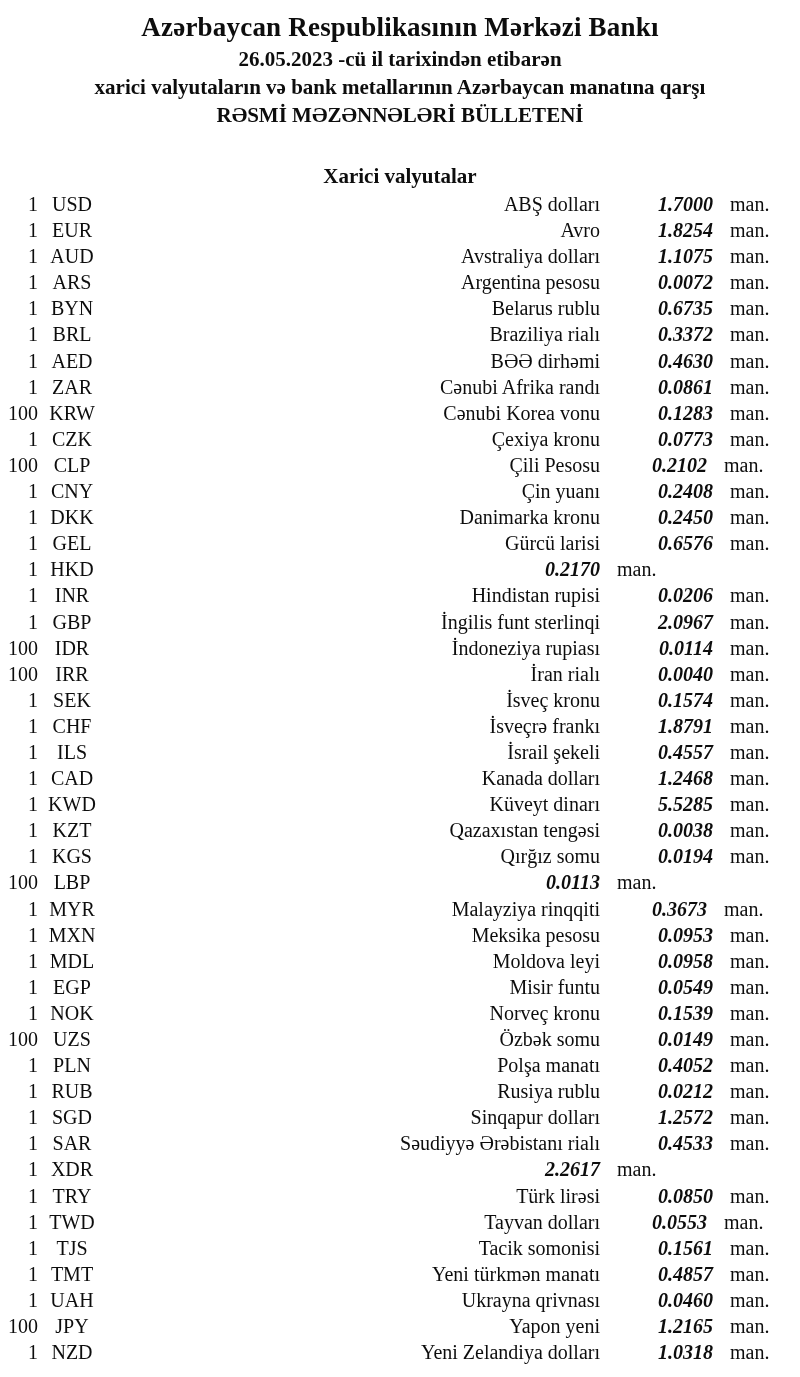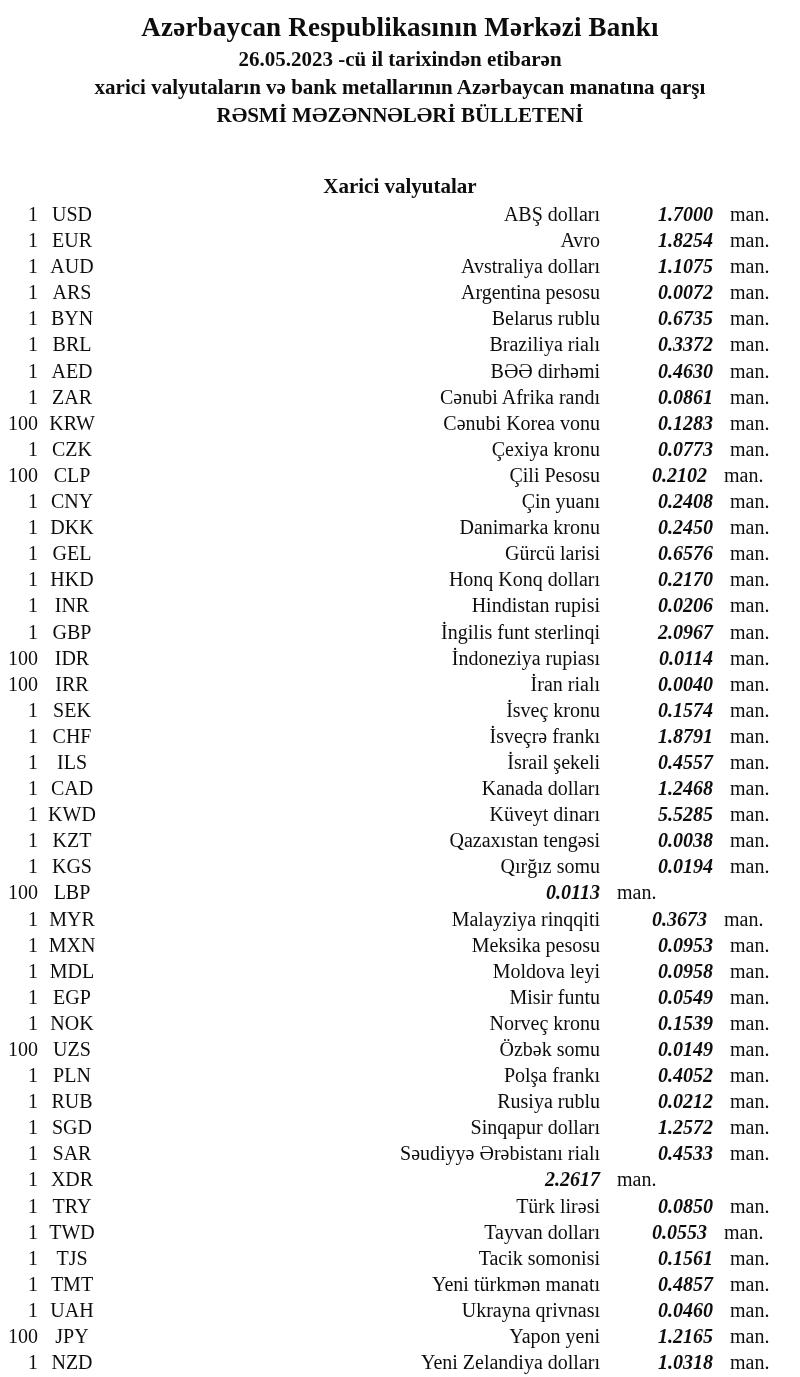--- a/index.html
+++ b/index.html
@@ -25,21 +25,21 @@
     font-weight: bold;
     line-height: 36px;
     letter-spacing: 0.2px;
   }
   .doc-subline {
     font-size: 21px;
     font-weight: bold;
     line-height: 28px;
   }
   .section-title {
-    margin-top: 43px;
+    margin-top: 33px;
     text-align: center;
     font-size: 21px;
     font-weight: bold;
     line-height: 28px;
   }
   .rates-table {
     margin-top: 1px;
   }
   .row {
     display: grid;
@@ -199,21 +199,20 @@
     <span class="cell-qty">1</span>
     <span class="cell-code">GEL</span>
     <span class="cell-name">Gürcü larisi</span>
     <span class="cell-rate">0.6576</span>
     <span class="cell-unit">man.</span>
   </div>
 
   <div class="row">
     <span class="cell-qty">1</span>
     <span class="cell-code">HKD</span>
-    <span class="cell-name">Honq Konq dolları</span>
     <span class="cell-rate">0.2170</span>
     <span class="cell-unit">man.</span>
   </div>
 
   <div class="row">
     <span class="cell-qty">1</span>
     <span class="cell-code">INR</span>
     <span class="cell-name">Hindistan rupisi</span>
     <span class="cell-rate">0.0206</span>
     <span class="cell-unit">man.</span>
@@ -350,21 +349,21 @@
     <span class="cell-qty">100</span>
     <span class="cell-code">UZS</span>
     <span class="cell-name">Özbək somu</span>
     <span class="cell-rate">0.0149</span>
     <span class="cell-unit">man.</span>
   </div>
 
   <div class="row">
     <span class="cell-qty">1</span>
     <span class="cell-code">PLN</span>
-    <span class="cell-name">Polşa frankı</span>
+    <span class="cell-name">Polşa manatı</span>
     <span class="cell-rate">0.4052</span>
     <span class="cell-unit">man.</span>
   </div>
 
   <div class="row">
     <span class="cell-qty">1</span>
     <span class="cell-code">RUB</span>
     <span class="cell-name">Rusiya rublu</span>
     <span class="cell-rate">0.0212</span>
     <span class="cell-unit">man.</span>

